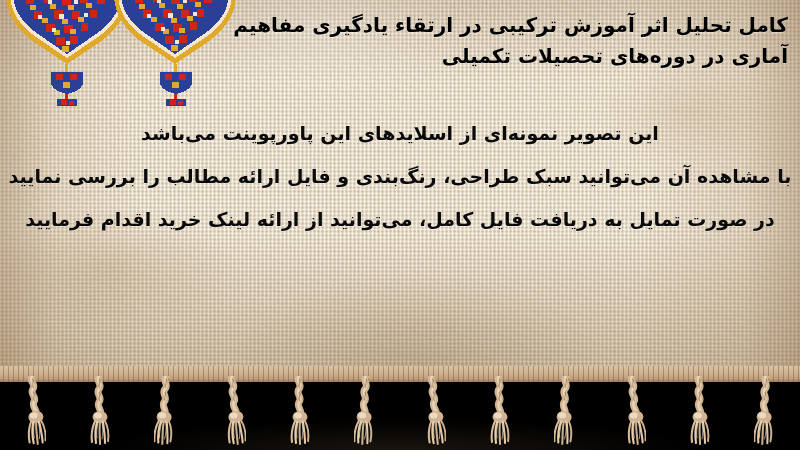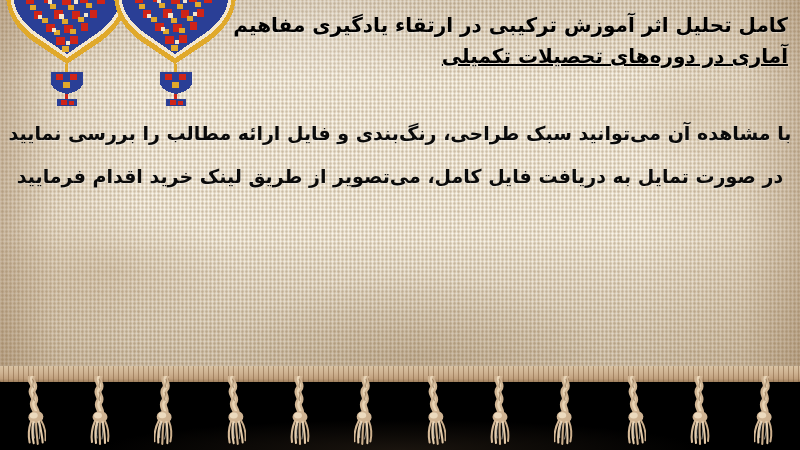--- a/index.html
+++ b/index.html
@@ -51,21 +51,21 @@
 
   
   .title-block{
     position:absolute;left:230px;top:10px;width:558px;
     text-align:right;color:#000;
     font-size:20px;line-height:31px;font-weight:700;
     letter-spacing:0px;
     text-shadow:0 1px 0 rgba(255,255,255,.35);
   }
   .title-block .tl{display:block;white-space:nowrap;}
-  .title-block .tl2{padding-left:8px;text-decoration:underline;}
+  .title-block .tl2{padding-left:8px;}
 
   .body-block{
     position:absolute;left:0;top:112px;width:800px;
     text-align:center;color:#0a0a0a;
     font-size:19px;line-height:43px;font-weight:700;
     text-shadow:0 1px 0 rgba(255,255,255,.32);
   }
   .body-block .bl{display:block;white-space:nowrap;}
 
   
@@ -278,22 +278,23 @@
       </svg>
     </div>
   </div>
 
   <div class="title-block">
     <span class="tl">کامل تحلیل اثر آموزش ترکیبی در ارتقاء یادگیری مفاهیم</span>
     <span class="tl tl2">آماری در دوره‌های تحصیلات تکمیلی</span>
   </div>
 
   <div class="body-block">
+    <span class="bl">این تصویر نمونه‌ای از اسلایدهای این پاورپوینت می‌باشد</span>
     <span class="bl">با مشاهده آن می‌توانید سبک طراحی، رنگ‌بندی و فایل ارائه مطالب را بررسی نمایید</span>
-    <span class="bl">در صورت تمایل به دریافت فایل کامل، می‌تصویر از طریق لینک خرید اقدام فرمایید</span>
+    <span class="bl">در صورت تمایل به دریافت فایل کامل، می‌توانید از ارائه لینک خرید اقدام فرمایید</span>
   </div>
 
   <div class="fringe-zone">
     <div class="fringe-edge"></div>
     <div id="tassels">
         <div class="tassel" style="left: 20px;">
           <svg width="26" height="72" viewBox="0 0 26 72">
             <g transform="rotate(-4 13 0)">
               <path d="M12 0 C8 5 16 8 12 13 C8 18 16 21 12 26 C9 31 16 34 13 39" stroke="#cfb392" stroke-width="7" fill="none" stroke-linecap="round"></path>
               <path d="M12 0 C8 5 16 8 12 13 C8 18 16 21 12 26 C9 31 16 34 13 39" stroke="rgba(255,240,214,.55)" stroke-width="2.4" fill="none" stroke-linecap="round"></path>

